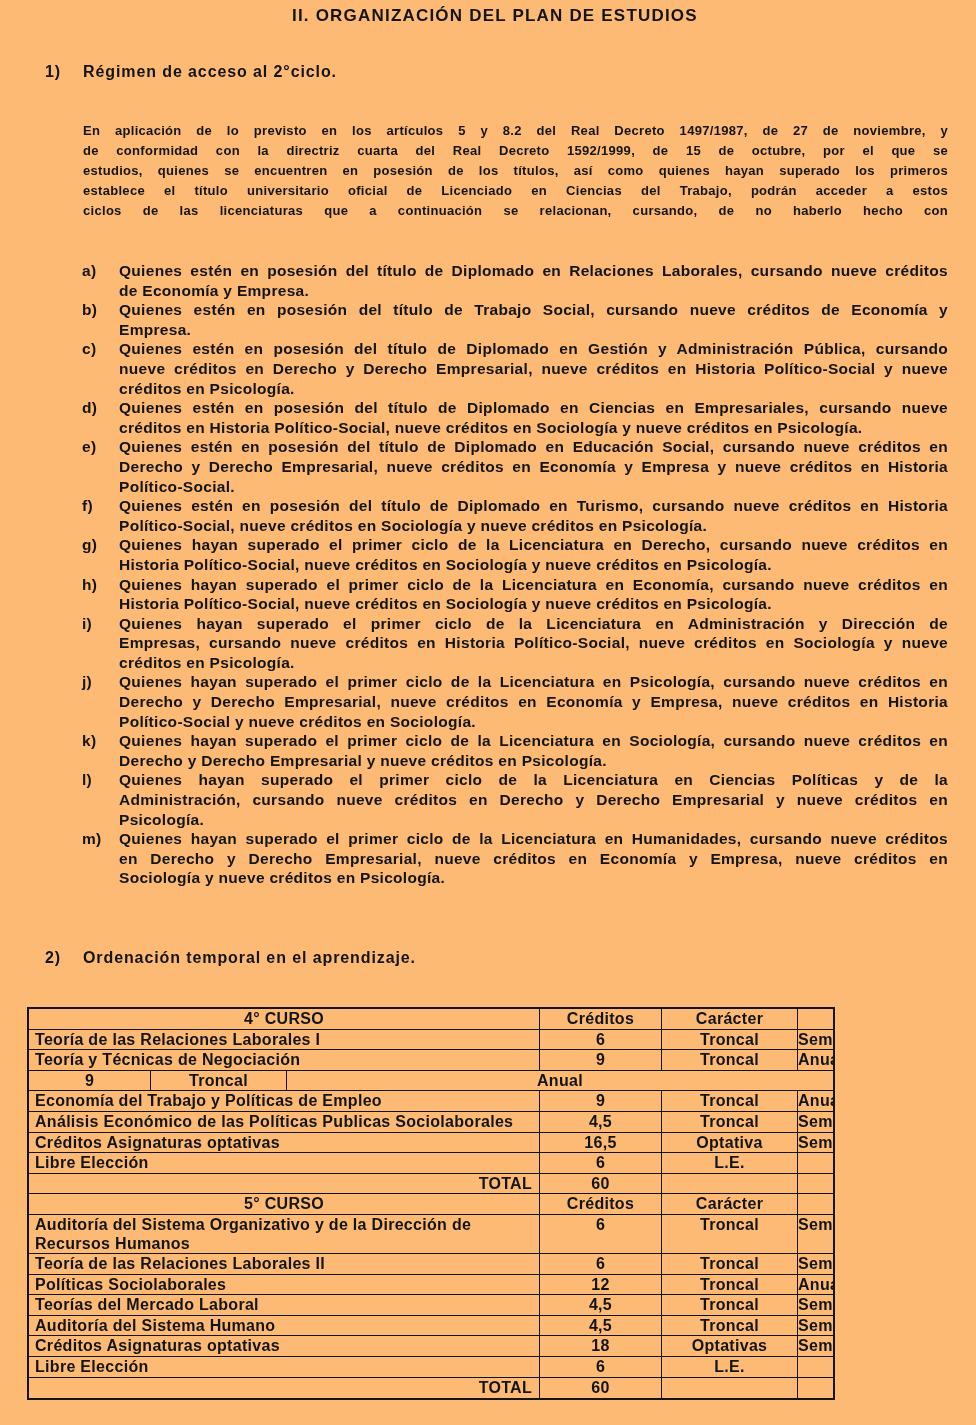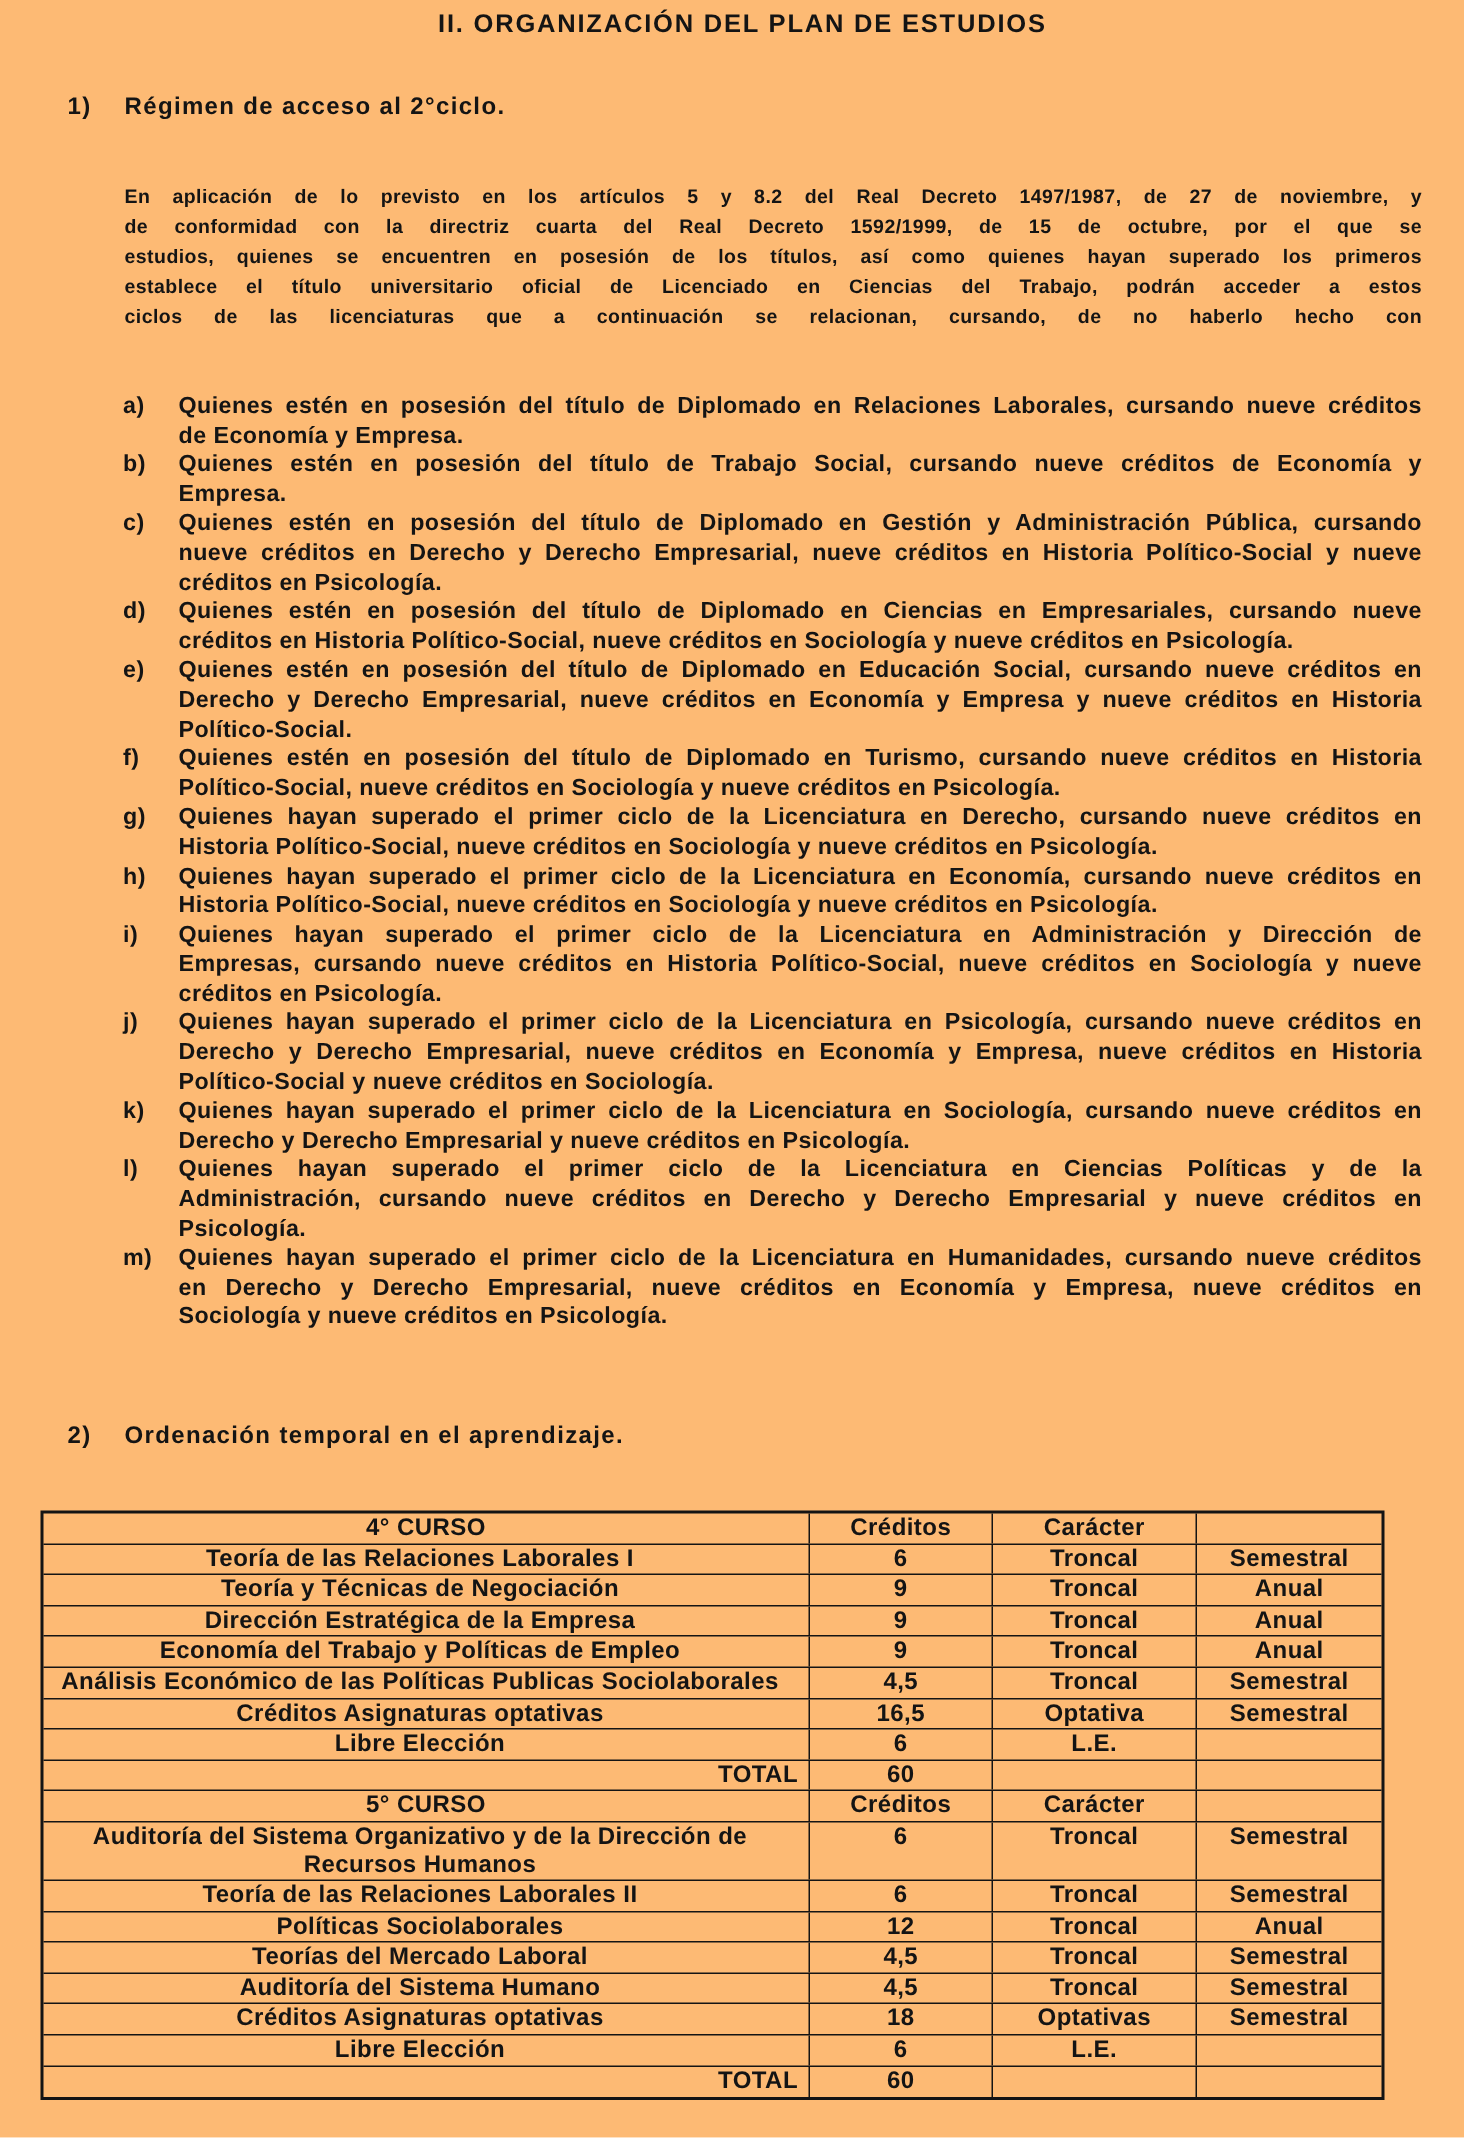--- a/index.html
+++ b/index.html
@@ -62,42 +62,42 @@
     line-height: 19.6px;
     letter-spacing: 0.3px;
   }
   .item { position: relative; padding-left: 37px; }
   .item .lbl { position: absolute; left: 0; top: 0; }
 
   .tbl {
     position: absolute;
     left: 27px;
     top: 1007px;
-    width: 896px;
+    width: 808px;
     box-sizing: border-box;
     border: 2px solid #141414;
     font-size: 16px;
     letter-spacing: 0.3px;
   }
   .tr {
     display: flex;
     box-sizing: border-box;
     min-height: 20.6px;
     border-bottom: 1.5px solid #141414;
   }
   .tr:last-child { border-bottom: none; }
   .td {
     box-sizing: border-box;
     line-height: 19px;
     border-right: 1.5px solid #141414;
     white-space: nowrap;
     overflow: hidden;
   }
   .td:last-child { border-right: none; }
-  .c1 { width: 511px; padding-left: 6px; text-align: center; }
+  .c1 { width: 511px; padding-left: 6px; text-align: left; }
   .c2 { width: 122px; text-align: center; }
   .c3 { width: 136px; text-align: center; }
   .c4 { flex: 1; text-align: center; }
   .c1.center { text-align: center; padding-left: 0; }
   .c1.right { text-align: right; padding-right: 7px; padding-left: 0; }
   .subj { display: block; width: 490px; white-space: normal; }
 </style>
 </head>
 <body>
 
@@ -213,23 +213,20 @@
       </div>
       <div class="tr" role="row">
         <div class="td c1">
           <span class="subj">Teoría y Técnicas de Negociación</span>
         </div>
         <div class="td c2">9</div>
         <div class="td c3">Troncal</div>
         <div class="td c4">Anual</div>
       </div>
       <div class="tr" role="row">
-        <div class="td c1">
-          <span class="subj">Dirección Estratégica de la Empresa</span>
-        </div>
         <div class="td c2">9</div>
         <div class="td c3">Troncal</div>
         <div class="td c4">Anual</div>
       </div>
       <div class="tr" role="row">
         <div class="td c1">
           <span class="subj">Economía del Trabajo y Políticas de Empleo</span>
         </div>
         <div class="td c2">9</div>
         <div class="td c3">Troncal</div>

